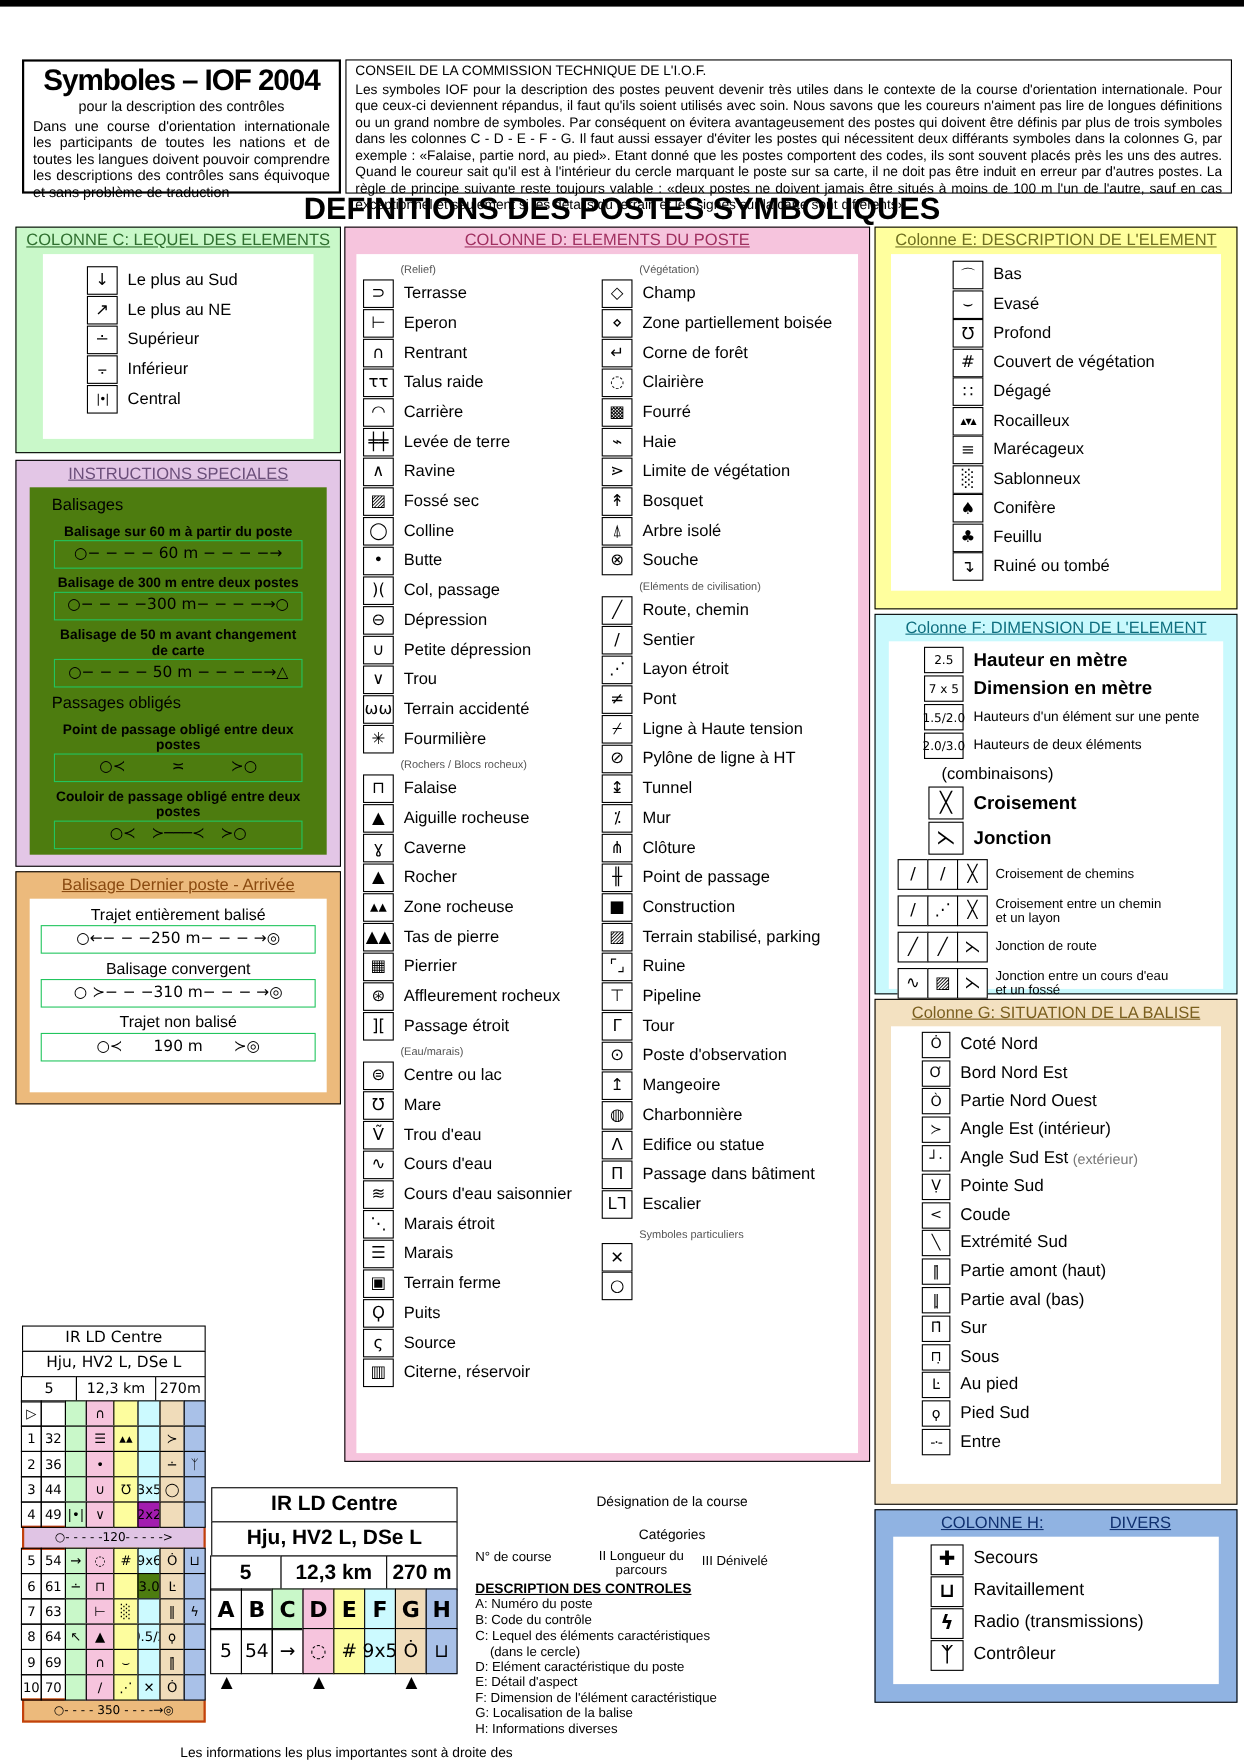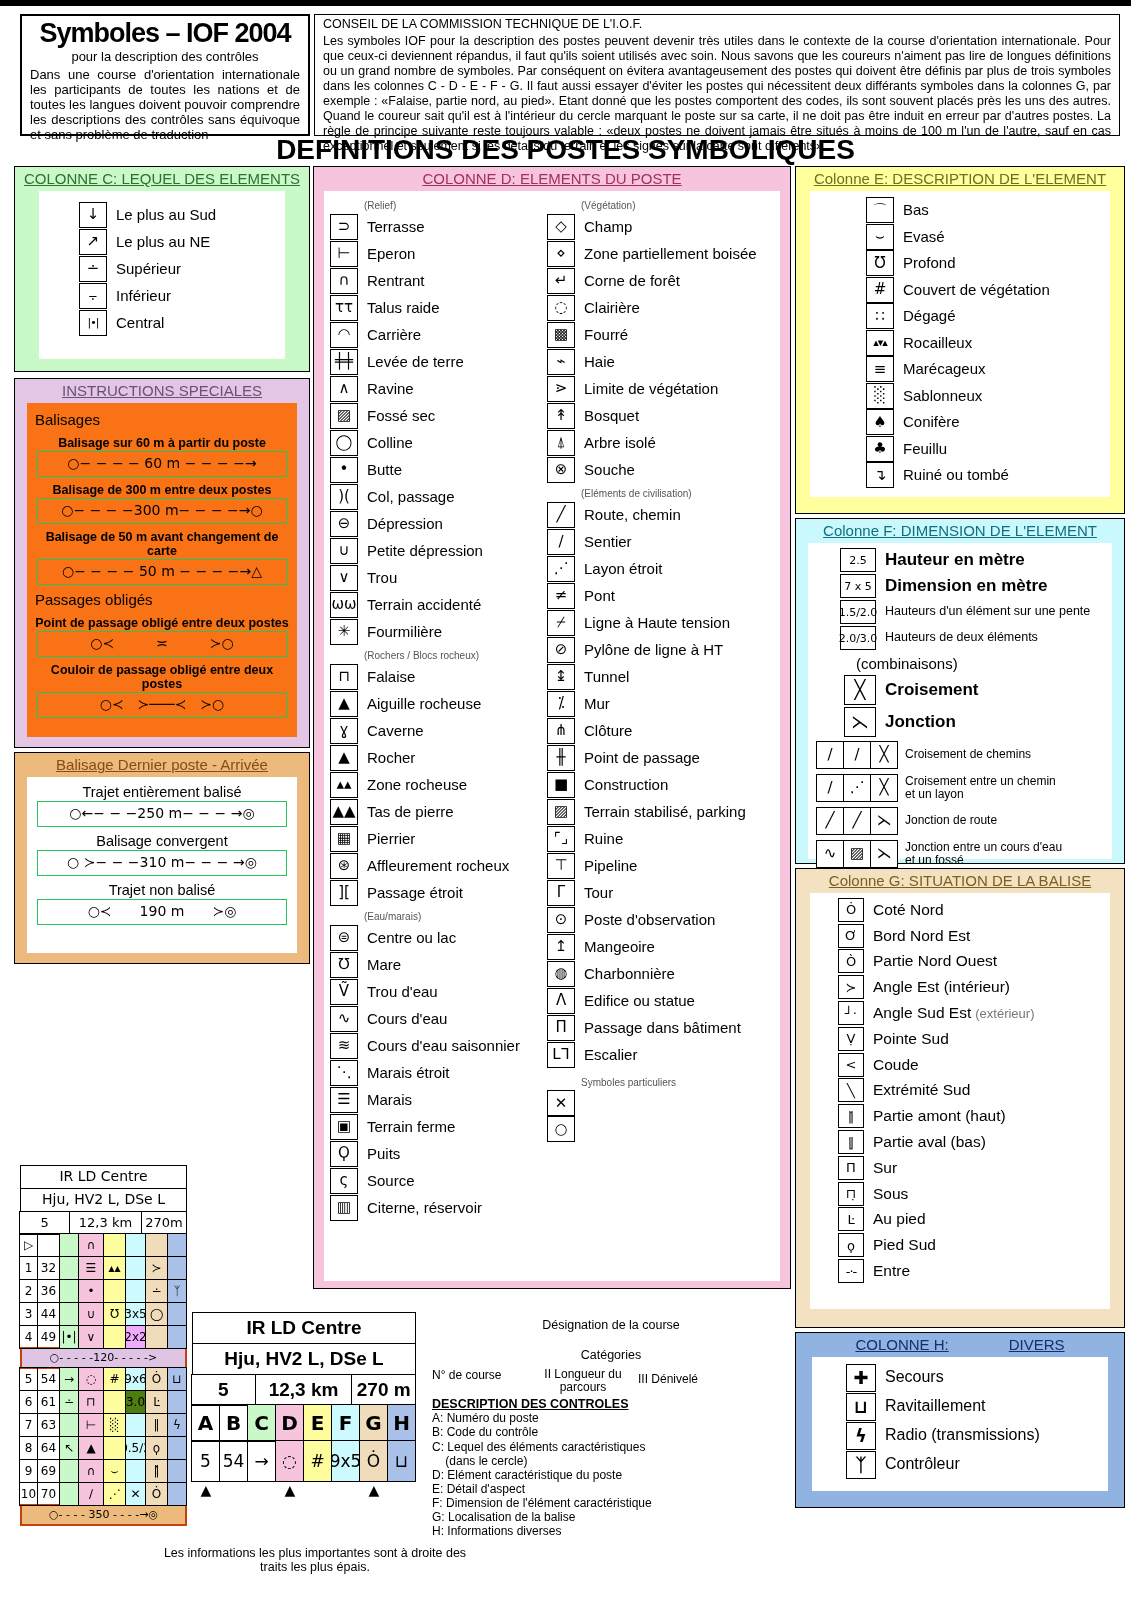--- a/index.html
+++ b/index.html
@@ -1,19 +1,19 @@
 <!DOCTYPE html>
 <html><head>
 <meta charset="utf-8">
 <style>
   html,body{margin:0;padding:0;background:#fff;}
   #page{position:relative;width:1131px;height:1600px;background:#fff;
         font-family:"Liberation Sans",sans-serif;color:#000;overflow:hidden;
         border-top:6px solid #000;box-sizing:border-box;}
-  .abs{position:absolute;box-sizing:border-box;}
+  .abs{position:absolute;box-sizing:border-box;margin-top:40px;}
 
   
   #hdr-left{left:20px;top:8px;width:290px;height:122px;border:2px solid #000;padding:2px 8px;}
   .hl-title{font-size:27px;font-weight:bold;text-align:center;letter-spacing:-1px;}
   .hl-sub{font-size:13px;text-align:center;margin-bottom:4px;}
   .hl-intro{font-size:13px;text-align:justify;line-height:1.15;margin:0;}
   #hdr-right{left:314px;top:8px;width:806px;height:122px;border:1px solid #000;padding:2px 8px;}
   .hr-title{font-size:12.5px;margin-bottom:3px;}
   .hr-text{font-size:12.5px;text-align:justify;line-height:1.2;margin:0;}
   #main-title{left:0;top:128px;width:1131px;text-align:center;font-size:28px;font-weight:bold;}
@@ -21,21 +21,21 @@
   
   .cbox{border:1px solid #000;}
   .cbox-title{text-align:center;font-size:15px;text-decoration:underline;padding:3px 0 2px;font-weight:normal;}
 
   #box-c{left:14px;top:160px;width:296px;height:206px;background:#c9f8c9;}
   #box-c .cbox-title{color:#2f6f2f;}
   #col-c-list{margin:2px 24px 10px;height:158px;padding:10px 0 0 40px;background:#fff;}
 
   #box-instr{left:14px;top:372px;width:296px;height:370px;background:#e3c6e6;}
   #box-instr .cbox-title{color:#6b4f7a;}
-  #instr-panel{margin:2px 12px;padding:4px 8px;height:326px;background:#f97316;}
+  #instr-panel{margin:2px 12px;padding:4px 20px;height:326px;background:#4d7c0f;}
   .sec-label{font-size:15px;margin:4px 0 8px;}
   .diag-cap{font-size:12.5px;font-weight:bold;text-align:center;margin-top:4px;}
   .diag-box{border:1px solid #22c55e;height:24px;line-height:23px;text-align:center;font-size:14px;
             margin:1px 2px 6px;font-family:"DejaVu Sans",sans-serif;white-space:pre;}
 
   #box-arr{left:14px;top:746px;width:296px;height:212px;background:#ecba7c;}
   #box-arr .cbox-title{color:#8a4a10;}
   #arr-panel{margin:2px 12px;padding:2px 8px;height:172px;background:#fff;}
   .arr-cap{font-size:14.5px;text-align:center;margin-top:5px;}
 
@@ -744,21 +744,21 @@
           <div class="sc-cell" style="background: rgb(246, 196, 221);">∪</div>
           <div class="sc-cell" style="background: rgb(253, 253, 158);">Ʊ</div>
           <div class="sc-cell" style="background: rgb(204, 250, 255);">3x5</div>
           <div class="sc-cell" style="background: rgb(240, 220, 186);">◯</div>
           <div class="sc-cell" style="background: rgb(169, 193, 232);"></div>
           <div class="sc-cell">4</div>
           <div class="sc-cell">49</div>
           <div class="sc-cell" style="background: rgb(201, 248, 201);">|•|</div>
           <div class="sc-cell" style="background: rgb(246, 196, 221);">∨</div>
           <div class="sc-cell" style="background: rgb(253, 253, 158);"></div>
-          <div class="sc-cell" style="background: #f0abfc;">2x2</div>
+          <div class="sc-cell" style="background: #a21caf;">2x2</div>
           <div class="sc-cell" style="background: rgb(240, 220, 186);"></div>
           <div class="sc-cell" style="background: rgb(169, 193, 232);"></div>
         </div>
       </div>
     <div class="sc-banner" id="cs-banner-mid" style="background: rgb(224, 196, 228);">○- - - - -120- - - - -&gt;</div>
     <div id="cs-grid-b">
         <div class="sc-grid">
           <div class="sc-cell">5</div>
           <div class="sc-cell">54</div>
           <div class="sc-cell" style="background: rgb(201, 248, 201);">→</div>

